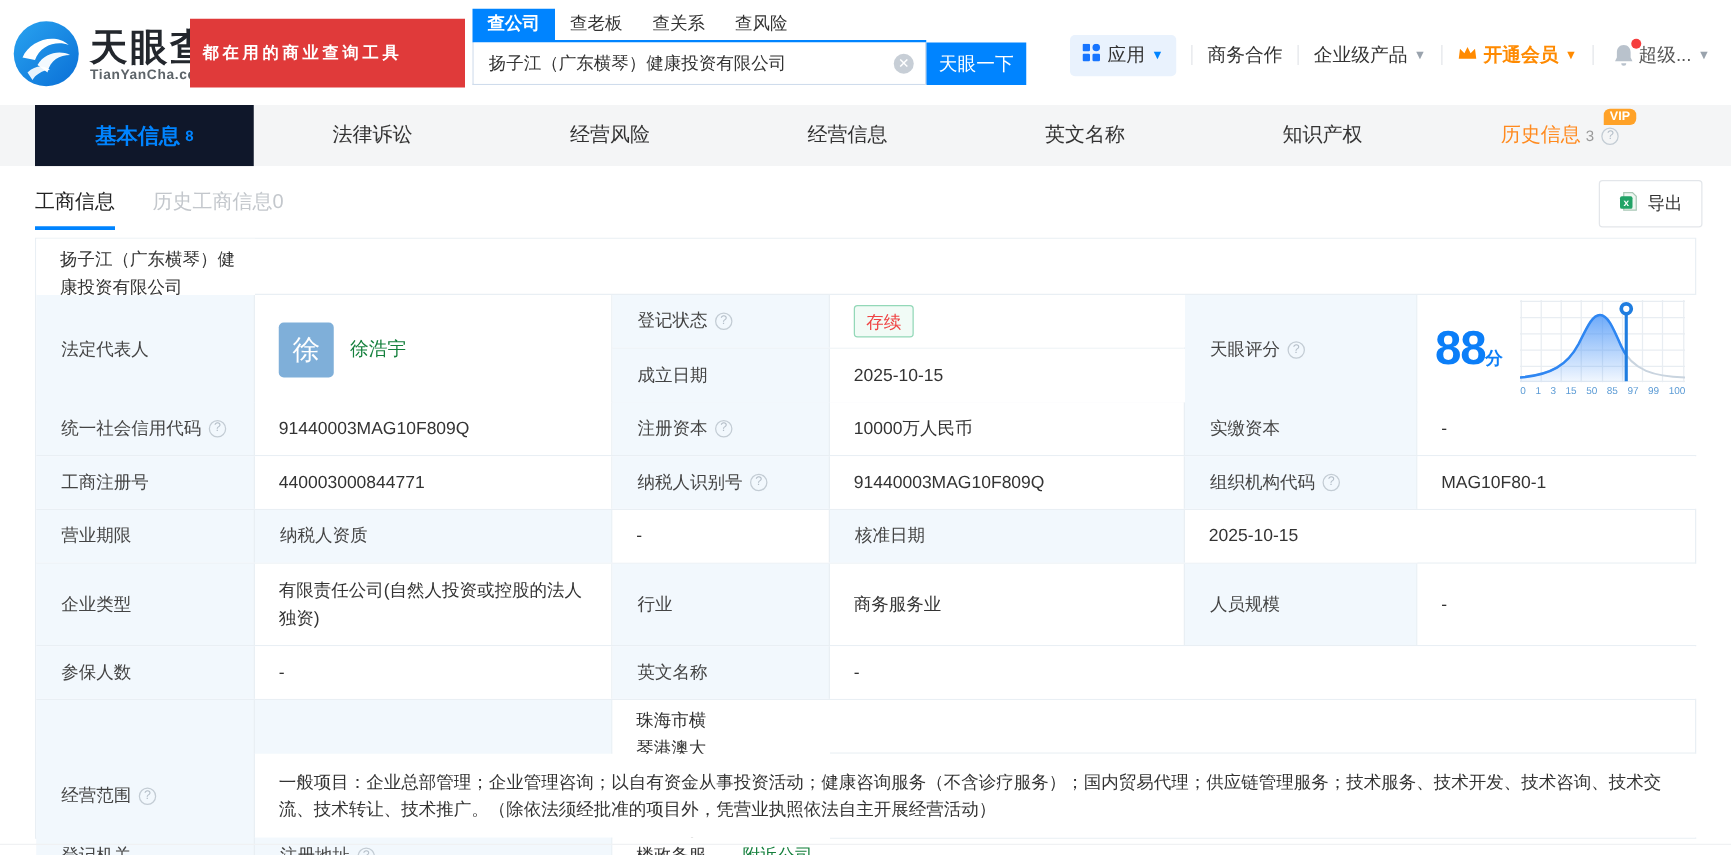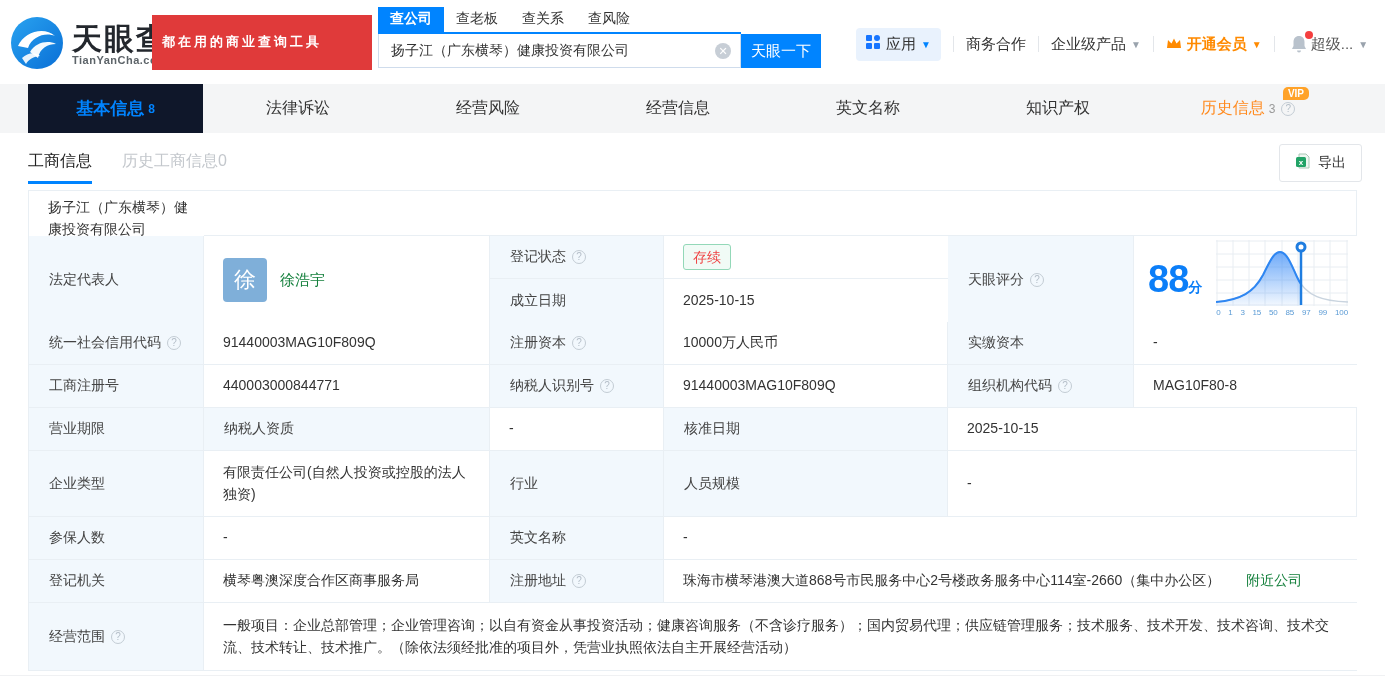--- a/index.html
+++ b/index.html
@@ -331,49 +331,49 @@
       <div class="vc">440003000844771</div>
       <div class="lc">
         <span>纳税人识别号</span>
         <span class="help">?</span>
       </div>
       <div class="vc">91440003MAG10F809Q</div>
       <div class="lc">
         <span>组织机构代码</span>
         <span class="help">?</span>
       </div>
-      <div class="vc">MAG10F80-8</div>
+      <div class="vc">MAG10F80-1</div>
     </div>
 
     <div class="trow cols6 row-s">
       <div class="lc">营业期限</div>
       <div class="lc">纳税人资质</div>
       <div class="vc">-</div>
       <div class="lc">核准日期</div>
       <div class="vc">2025-10-15</div>
     </div>
 
     <div class="trow cols6 row6">
       <div class="lc">企业类型</div>
       <div class="vc">有限责任公司(自然人投资或控股的法人独资)</div>
       <div class="lc">行业</div>
+      <div class="vc">商务服务业</div>
       <div class="lc">人员规模</div>
       <div class="vc">-</div>
     </div>
 
     <div class="trow row7 row-s">
       <div class="lc">参保人数</div>
       <div class="vc">-</div>
       <div class="lc">英文名称</div>
       <div class="vc">-</div>
     </div>
 
     <div class="trow row7 row-s">
       <div class="lc">登记机关</div>
-      <div class="vc">横琴粤澳深度合作区商事服务局</div>
       <div class="lc">
         <span>注册地址</span>
         <span class="help">?</span>
       </div>
       <div class="vc">
         <span>珠海市横琴港澳大道868号市民服务中心2号楼政务服务中心114室-2660（集中办公区）</span>
         <span class="link addr-link">附近公司</span>
       </div>
     </div>
 

